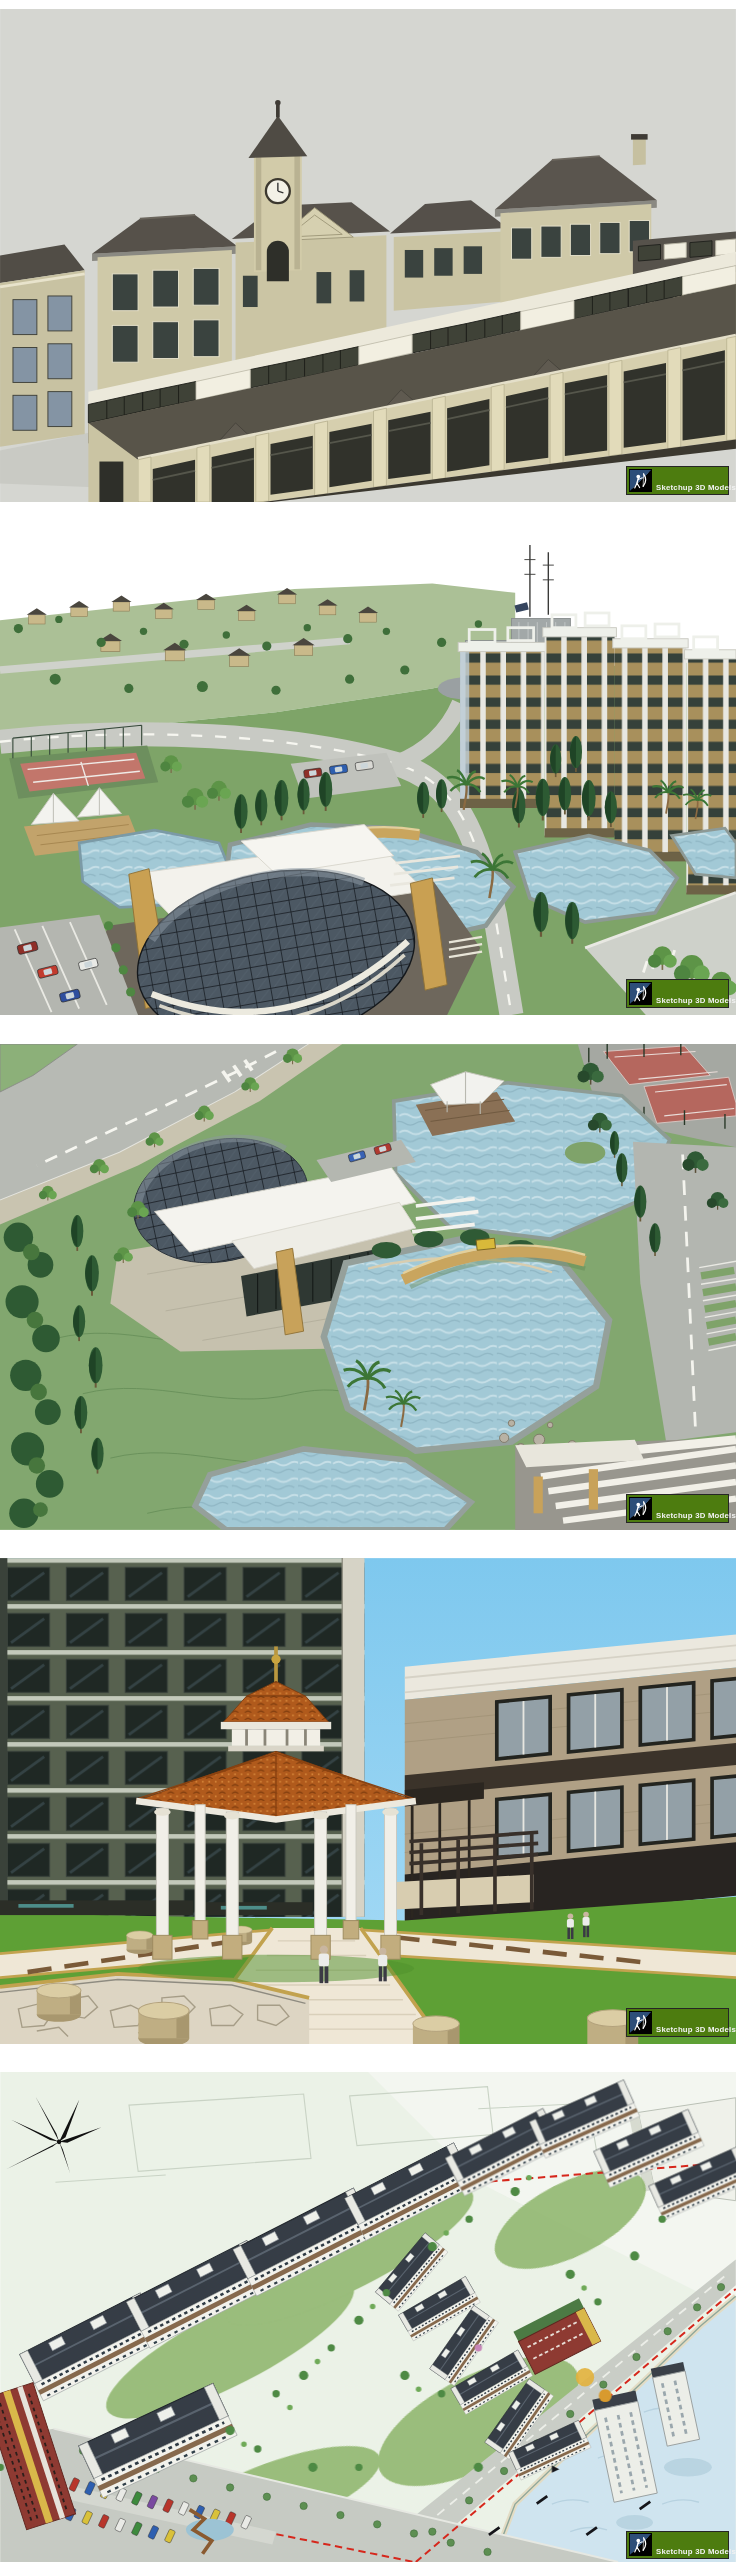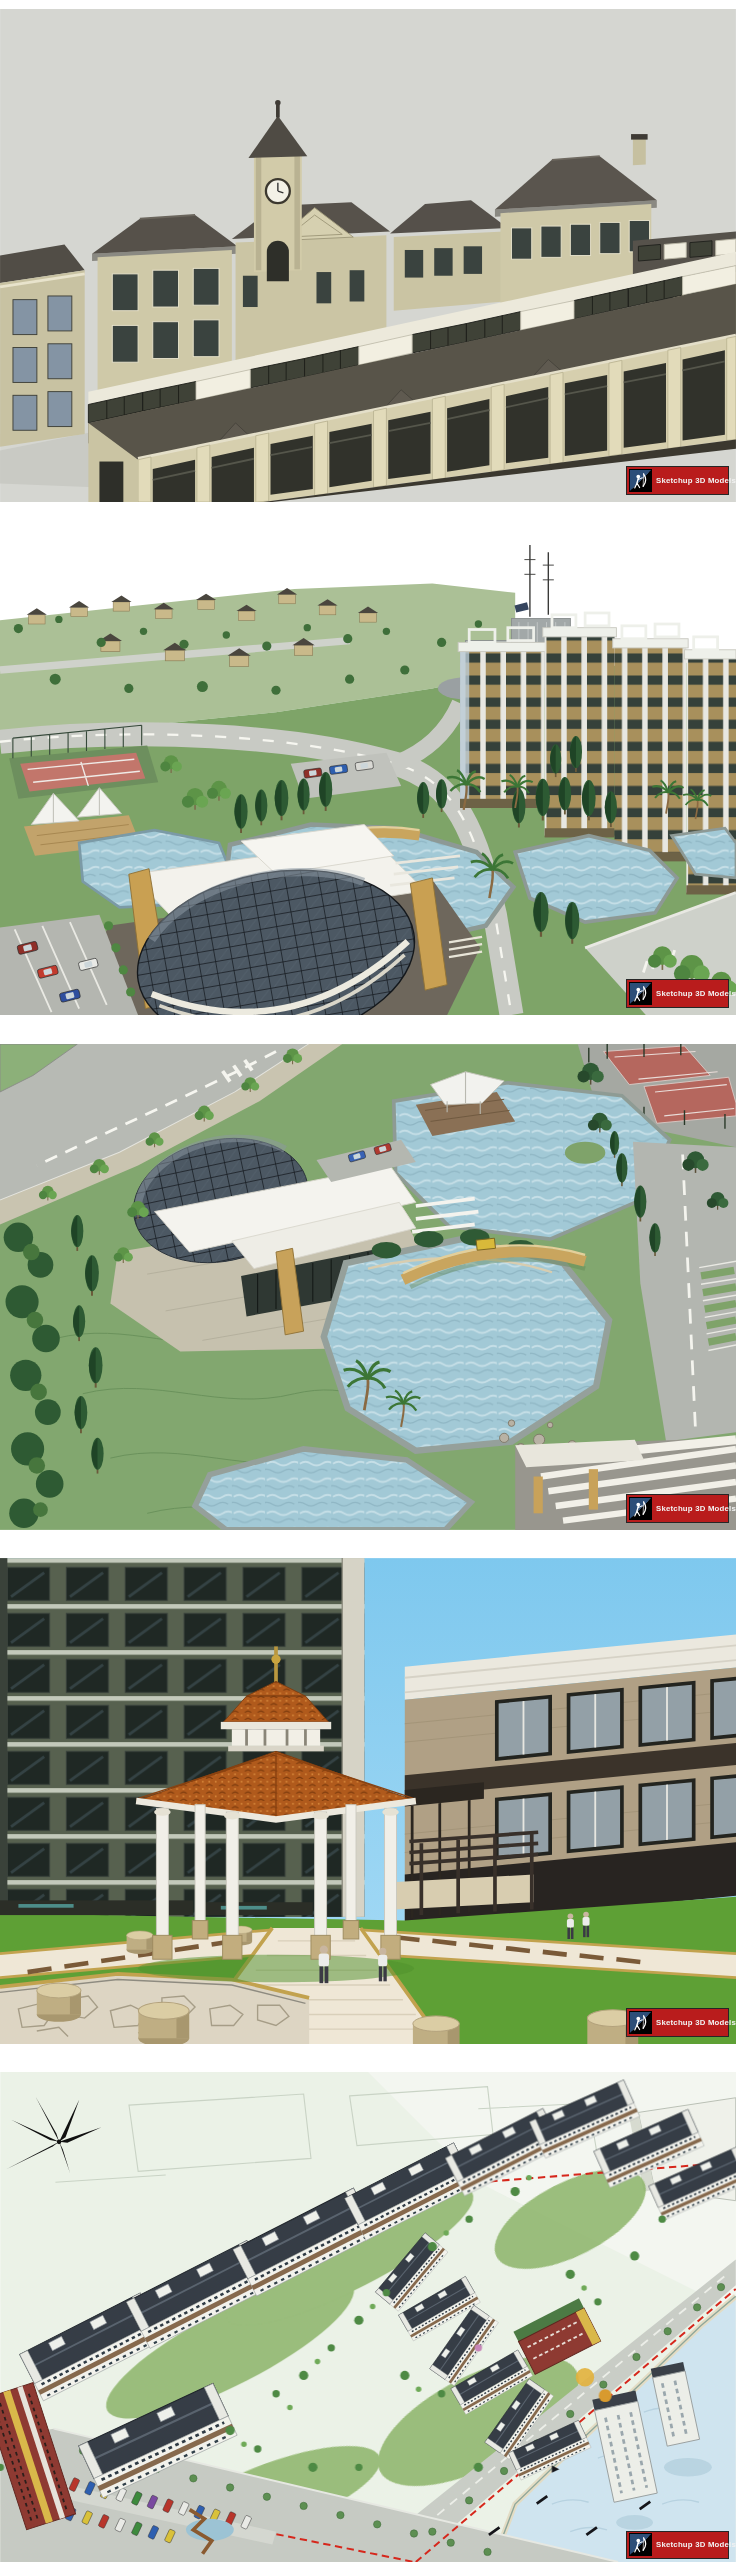--- a/index.html
+++ b/index.html
@@ -1,21 +1,21 @@
 <!DOCTYPE html>
 <html style="font-size:14.7px"><head>
 <meta charset="utf-8">
 <style>
   html,body{margin:0;padding:0;}
   body{width:736px;height:2576px;position:relative;background:#ffffff;
        font-family:"Liberation Sans",sans-serif;overflow:hidden;}
   .panel{position:absolute;left:0;width:736px;overflow:hidden;margin:0;background:#fff;}
   .panel > svg{display:block;width:736px;height:100%;}
-  .wm{position:absolute;right:7.4px;bottom:7.4px;width:103px;height:28.5px;background:#b91c1c;
-      border:0.9px solid #262626;display:flex;align-items:center;gap:3.7px;padding:1.8px 2.8px;box-sizing:border-box;}
+  .wm{position:absolute;right:7.4px;bottom:7.4px;width:103px;height:28.5px;background:#4d7c0f;
+      border:0.9px solid #262626;display:flex;align-items:flex-end;gap:3.7px;padding:1.8px 2.8px;box-sizing:border-box;}
   .wm-low{bottom:2.8px;}
   .wm-text{color:#f2f2f2;font-size:7.8px;font-weight:bold;letter-spacing:0.2px;white-space:nowrap;}
   .wm-logo{width:23px;height:23px;flex:0 0 auto;}
 </style>
 </head>
 <body>
 
 <svg width="0" height="0" style="position:absolute" aria-hidden="true">
 <defs>
   <pattern id="water" width="36" height="18" patternUnits="userSpaceOnUse">

